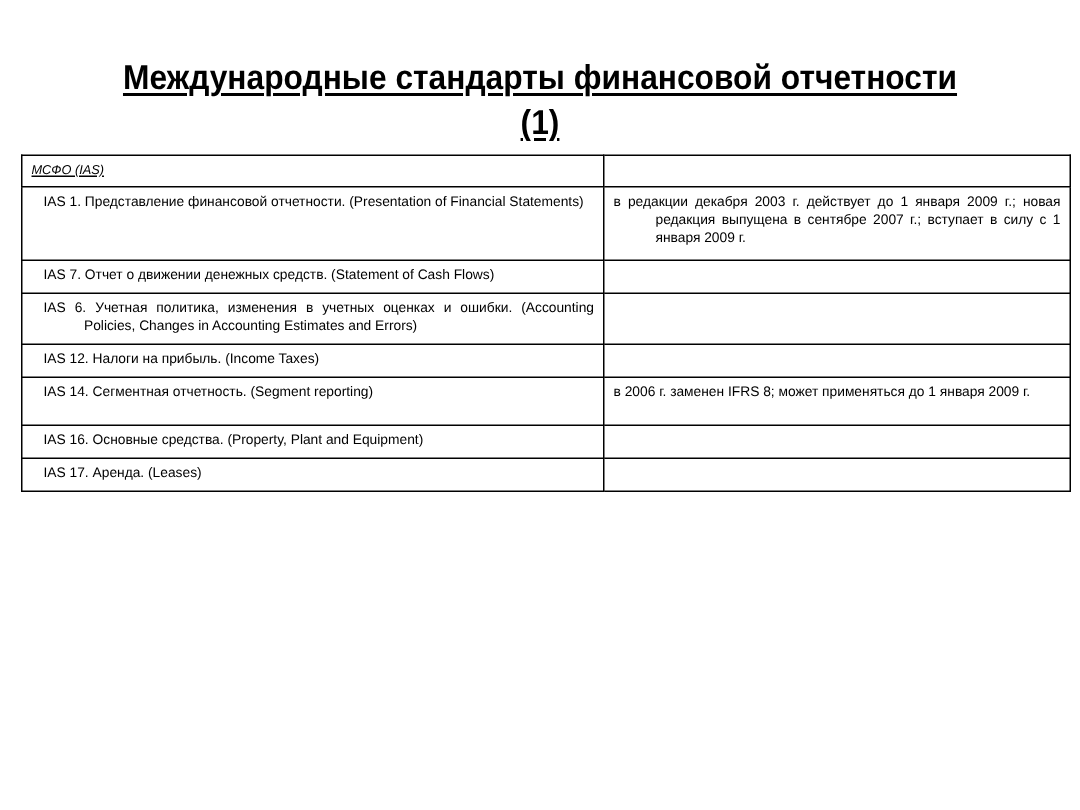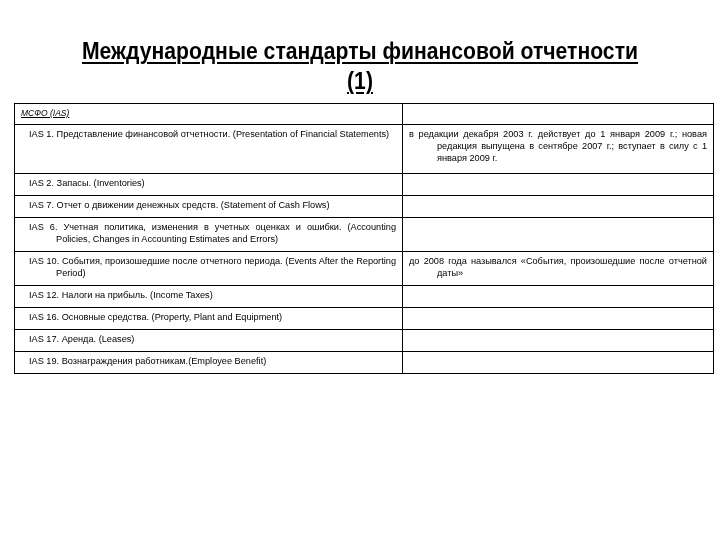--- a/index.html
+++ b/index.html
@@ -94,76 +94,60 @@
       <tr style="height: 49px;">
         <td>
           <span class="hang">IAS 1. Представление финансовой отчетности. (Presentation of Financial Statements)</span>
         </td>
         <td class="note">
           <span class="hang">в редакции декабря 2003 г. действует до 1 января 2009 г.; новая редакция выпущена в сентябре 2007 г.; вступает в силу с 1 января 2009 г.</span>
         </td>
       </tr>
       <tr style="height: 22px;">
         <td>
-          <span class="hang">IAS 2. Запасы. (Inventories)</span>
-        </td>
-        <td class="note">
-          <span class="hang"></span>
-        </td>
-      </tr>
-      <tr style="height: 22px;">
-        <td>
           <span class="hang">IAS 7. Отчет о движении денежных средств. (Statement of Cash Flows)</span>
         </td>
         <td class="note">
           <span class="hang"></span>
         </td>
       </tr>
       <tr style="height: 34px;">
         <td>
           <span class="hang">IAS 6. Учетная политика, изменения в учетных оценках и ошибки. (Accounting Policies, Changes in Accounting Estimates and Errors)</span>
         </td>
         <td class="note">
           <span class="hang"></span>
         </td>
       </tr>
-      <tr style="height: 34px;">
-        <td>
-          <span class="hang">IAS 10. События, произошедшие после отчетного периода. (Events After the Reporting Period)</span>
-        </td>
-        <td class="note">
-          <span class="hang">до 2008 года назывался «События, произошедшие после отчетной даты»</span>
-        </td>
-      </tr>
       <tr style="height: 22px;">
         <td>
           <span class="hang">IAS 12. Налоги на прибыль. (Income Taxes)</span>
         </td>
         <td class="note">
           <span class="hang"></span>
+        </td>
+      </tr>
+      <tr style="height: 32px;">
+        <td>
+          <span class="hang">IAS 14. Сегментная отчетность. (Segment reporting)</span>
+        </td>
+        <td class="note">
+          <span class="hang">в 2006 г. заменен IFRS 8; может применяться до 1 января 2009 г.</span>
         </td>
       </tr>
       <tr style="height: 22px;">
         <td>
           <span class="hang">IAS 16. Основные средства. (Property, Plant and Equipment)</span>
         </td>
         <td class="note">
           <span class="hang"></span>
         </td>
       </tr>
       <tr style="height: 22px;">
         <td>
           <span class="hang">IAS 17. Аренда. (Leases)</span>
         </td>
         <td class="note">
           <span class="hang"></span>
         </td>
       </tr>
-      <tr style="height: 22px;">
-        <td>
-          <span class="hang">IAS 19. Вознаграждения работникам.(Employee Benefit)</span>
-        </td>
-        <td class="note">
-          <span class="hang"></span>
-        </td>
-      </tr>
     </tbody>
 </table>
 
 </body></html>

